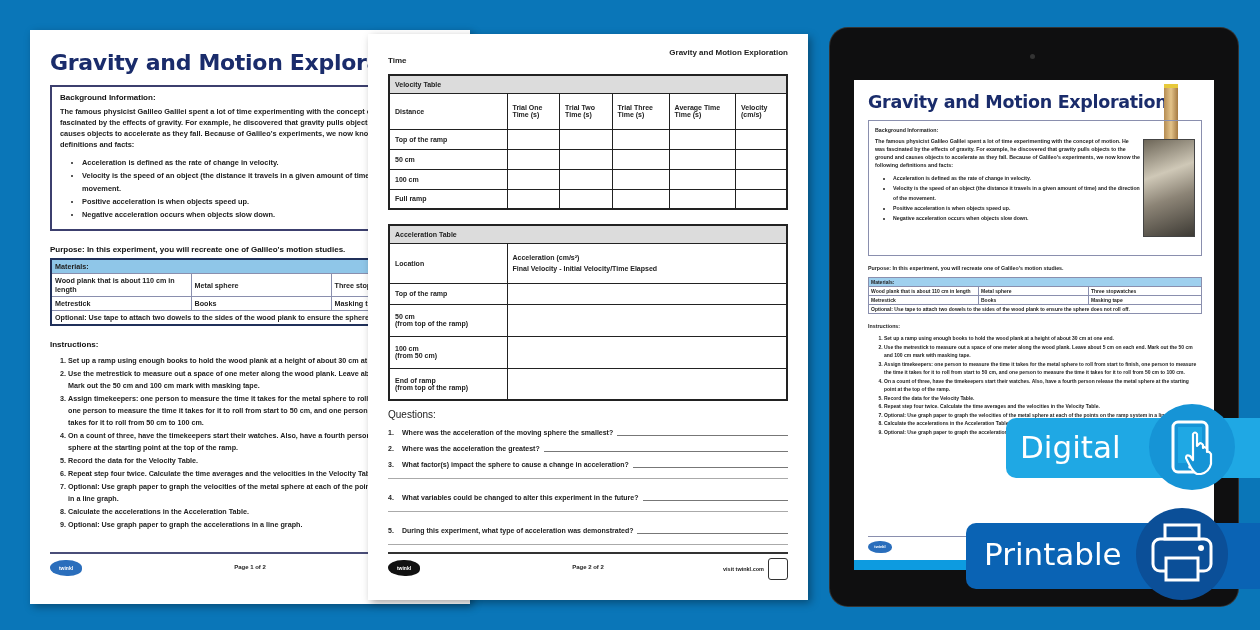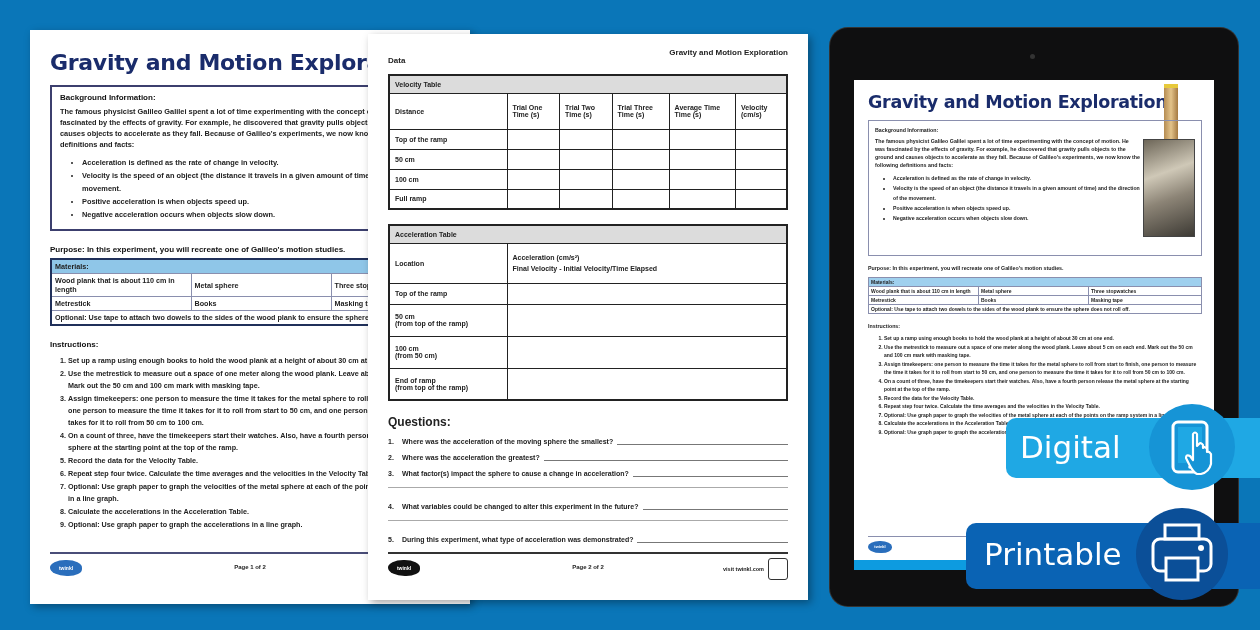--- a/index.html
+++ b/index.html
@@ -57,21 +57,21 @@
   .p2-hdr { position: absolute; right: 0; top: 0; font-size: 8px; font-weight: bold; color: #222; }
   table.grid { width: 400px; border-collapse: collapse; border: 2px solid #222; }
   table.grid td { border: 1px solid #222; font-size: 7px; font-weight: bold; color: #222; padding: 3px 5px; }
   table.grid .gray td { background: #dcdcdc; height: 18px; }
   .vel td { height: 20px; }
   .vel .hrow td { height: 36px; }
   .acc { margin-top: 14px; }
   .acc .hrow td { height: 40px; }
   .acc td { height: 21px; }
   .acc .tall td { height: 32px; }
-  .q-title { margin-top: 14px; font-size: 12px; font-weight: bold; color: #222; }
+  .q-title { margin-top: 8px; font-size: 10px; font-weight: normal; color: #222; }
   .q { font-size: 7px; font-weight: bold; color: #222; display: flex; align-items: flex-end; margin-top: 8px; }
   .q .num { width: 14px; }
   .q .line { flex: 1; border-bottom: 1px solid #777; margin-left: 4px; height: 8px; }
   .blank-line { border-bottom: 1px solid #aaa; margin-top: 10px; }
   .p2-footer { position: absolute; left: 20px; right: 20px; bottom: 14px; border-top: 2px solid #333; height: 34px; }
   .p2-footer .logo-blob { background: #111; }
   .p2-right { position: absolute; right: 24px; top: 12px; font-size: 5.5px; font-weight: bold; color: #222; }
   .sticker { position: absolute; right: 0; top: 4px; width: 20px; height: 22px; border: 1px solid #333; border-radius: 3px; }
 
   
@@ -162,21 +162,21 @@
     <li>Optional: Use graph paper to graph the accelerations in a line graph.</li>
   </ol>
   <div class="footer">
     <div class="logo-blob">twinkl</div>
     <div class="page-num">Page 1 of 2</div>
   </div>
 </div>
 
 <div class="page" id="page2">
   <div class="p2-top">
-    <div class="p2-data">Data</div>
+    <div class="p2-data">Time</div>
     <div class="p2-hdr">Gravity and Motion Exploration</div>
   </div>
   <table class="grid vel">
     <tbody>
         <tr class="gray">
           <td colspan="6">Velocity Table</td>
         </tr>
     <tr class="hrow">
       <td style="width:118px">Distance</td>
       <td>Trial One Time (s)</td>

